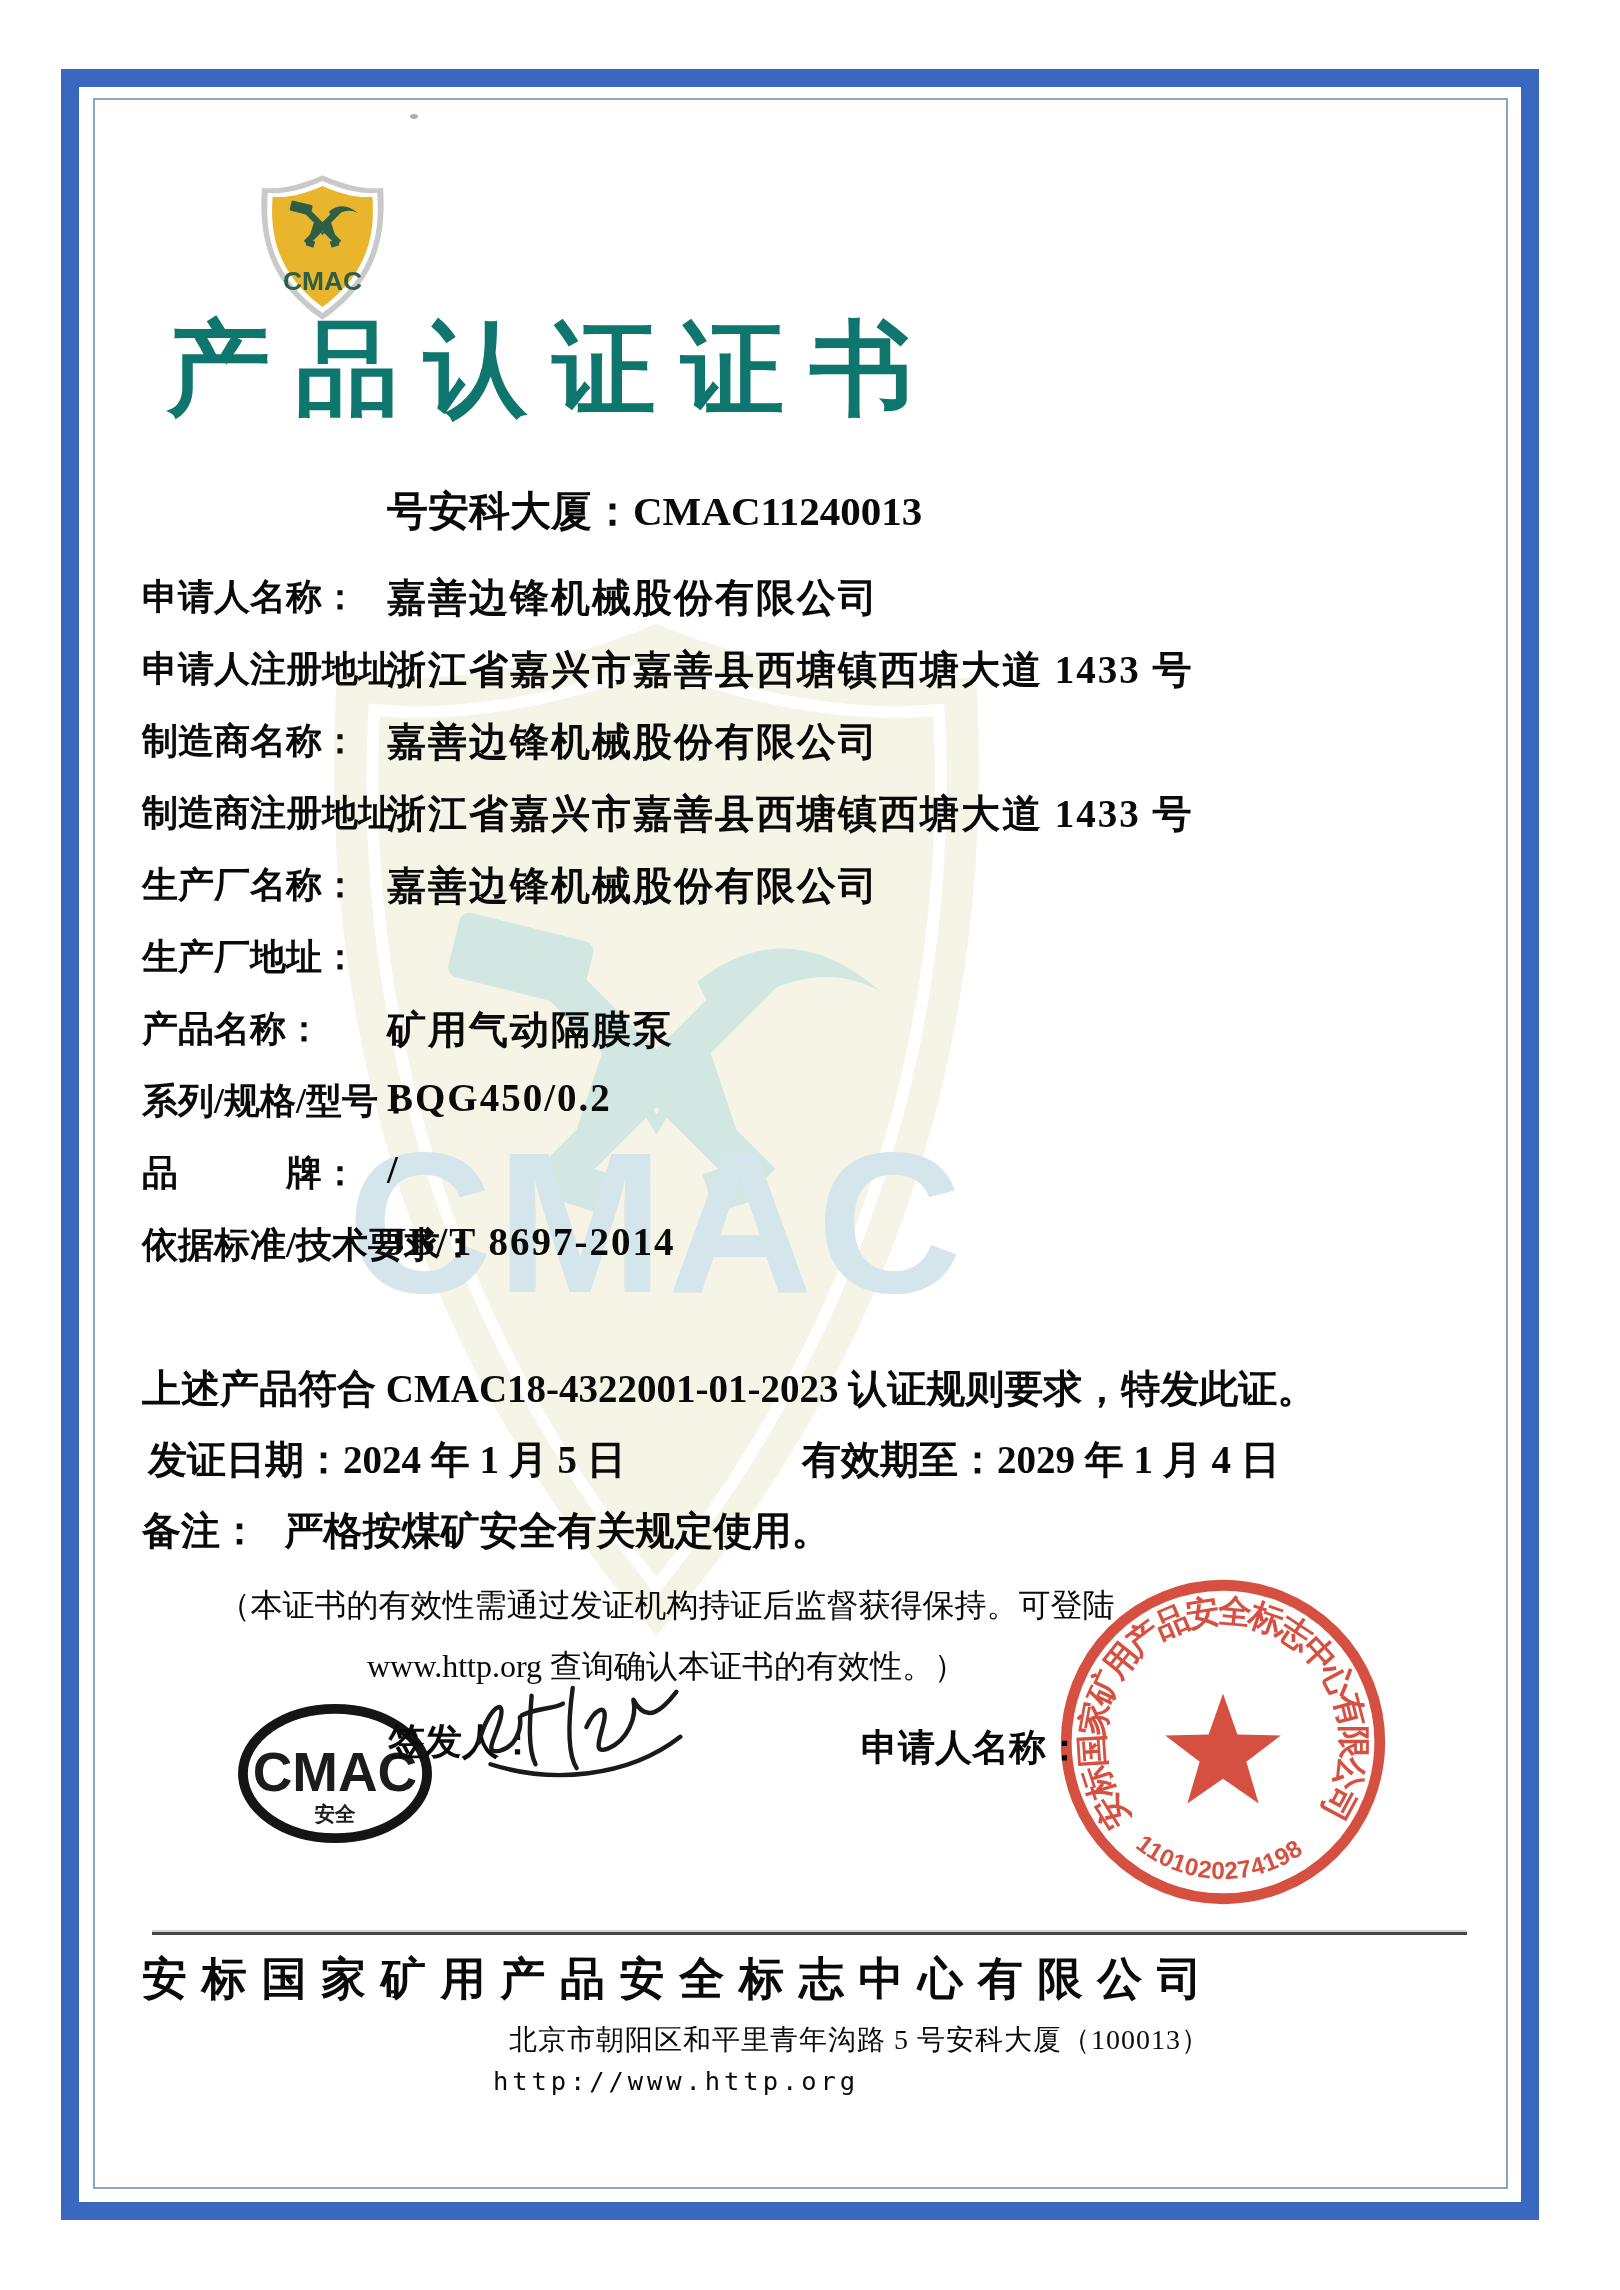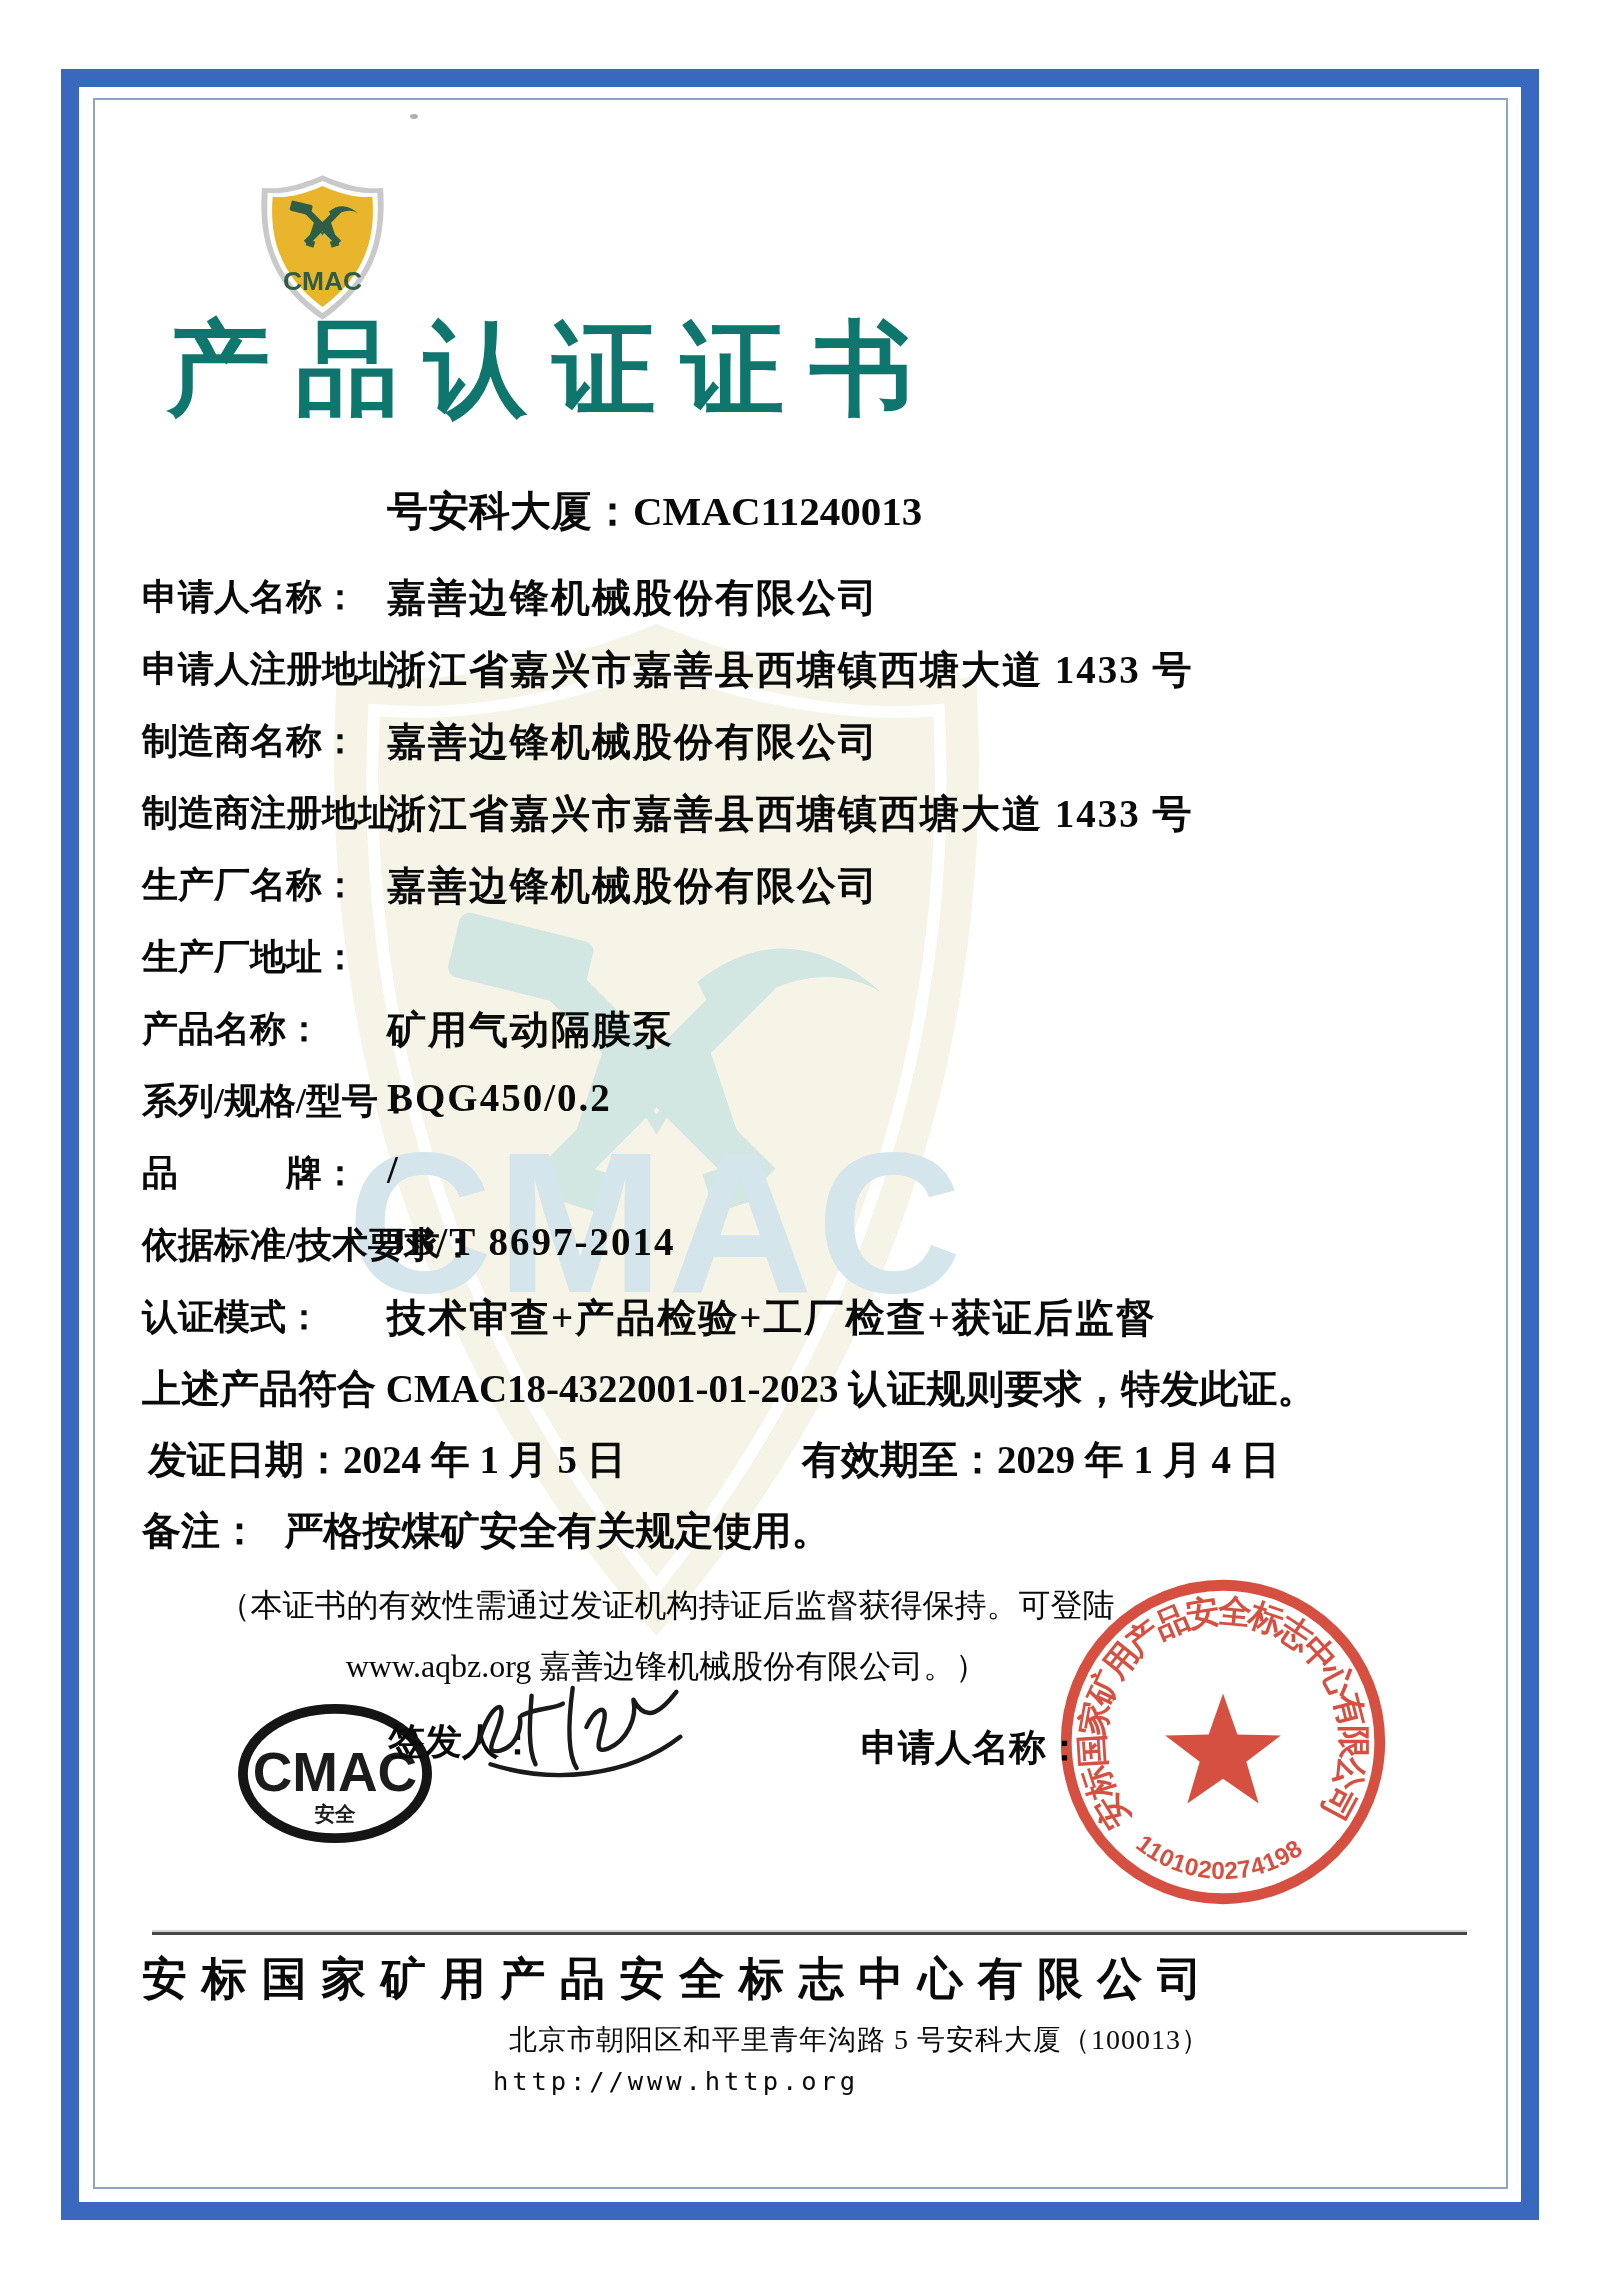--- a/index.html
+++ b/index.html
@@ -130,35 +130,31 @@
     <span class="val">BQG450/0.2</span>
   </div>
   <div class="frow">
     <span class="lab">品　　　牌：</span>
     <span class="val">/</span>
   </div>
   <div class="frow">
     <span class="lab">依据标准/技术要求：</span>
     <span class="val">JB/T 8697-2014</span>
   </div>
-  <div class="frow">
-    <span class="lab">认证模式：</span>
-    <span class="val">技术审查+产品检验+工厂检查+获证后监督</span>
-  </div>
 </div>
 
 <div class="abs conformity">上述产品符合 CMAC18-4322001-01-2023 认证规则要求，特发此证。</div>
 <div class="abs issue-date">发证日期：2024 年 1 月 5 日</div>
 <div class="abs valid-until">有效期至：2029 年 1 月 4 日</div>
 <div class="abs remark">
   <span class="rlab">备注：</span><span>严格按煤矿安全有关规定使用。</span>
 </div>
 
 <div class="abs note1">（本证书的有效性需通过发证机构持证后监督获得保持。可登陆</div>
-<div class="abs note2">www.aqbz.org 嘉善边锋机械股份有限公司。）</div>
+<div class="abs note2">www.http.org 查询确认本证书的有效性。）</div>
 
 <svg class="abs oval-svg" width="201" height="142" viewBox="0 0 205 145">
   <ellipse cx="102" cy="72" rx="94" ry="66" fill="none" stroke="#151515" stroke-width="10"></ellipse>
   <text x="102" y="90" text-anchor="middle" font-family="Liberation Sans, DejaVu Sans, sans-serif" font-size="56" font-weight="bold" fill="#1c1c1c">CMAC</text>
   <text x="102" y="120" text-anchor="middle" font-family="Liberation Sans, DejaVu Sans, sans-serif" font-size="21" font-weight="bold" fill="#1c1c1c">安全</text>
 </svg>
 
 <div class="abs issuer-lab">签发人：</div>
 <svg class="abs sig-svg" width="225" height="123" viewBox="0 0 230 125">
   <g fill="none" stroke="#1a1a1a" stroke-width="4.5" stroke-linecap="round" stroke-linejoin="round">

